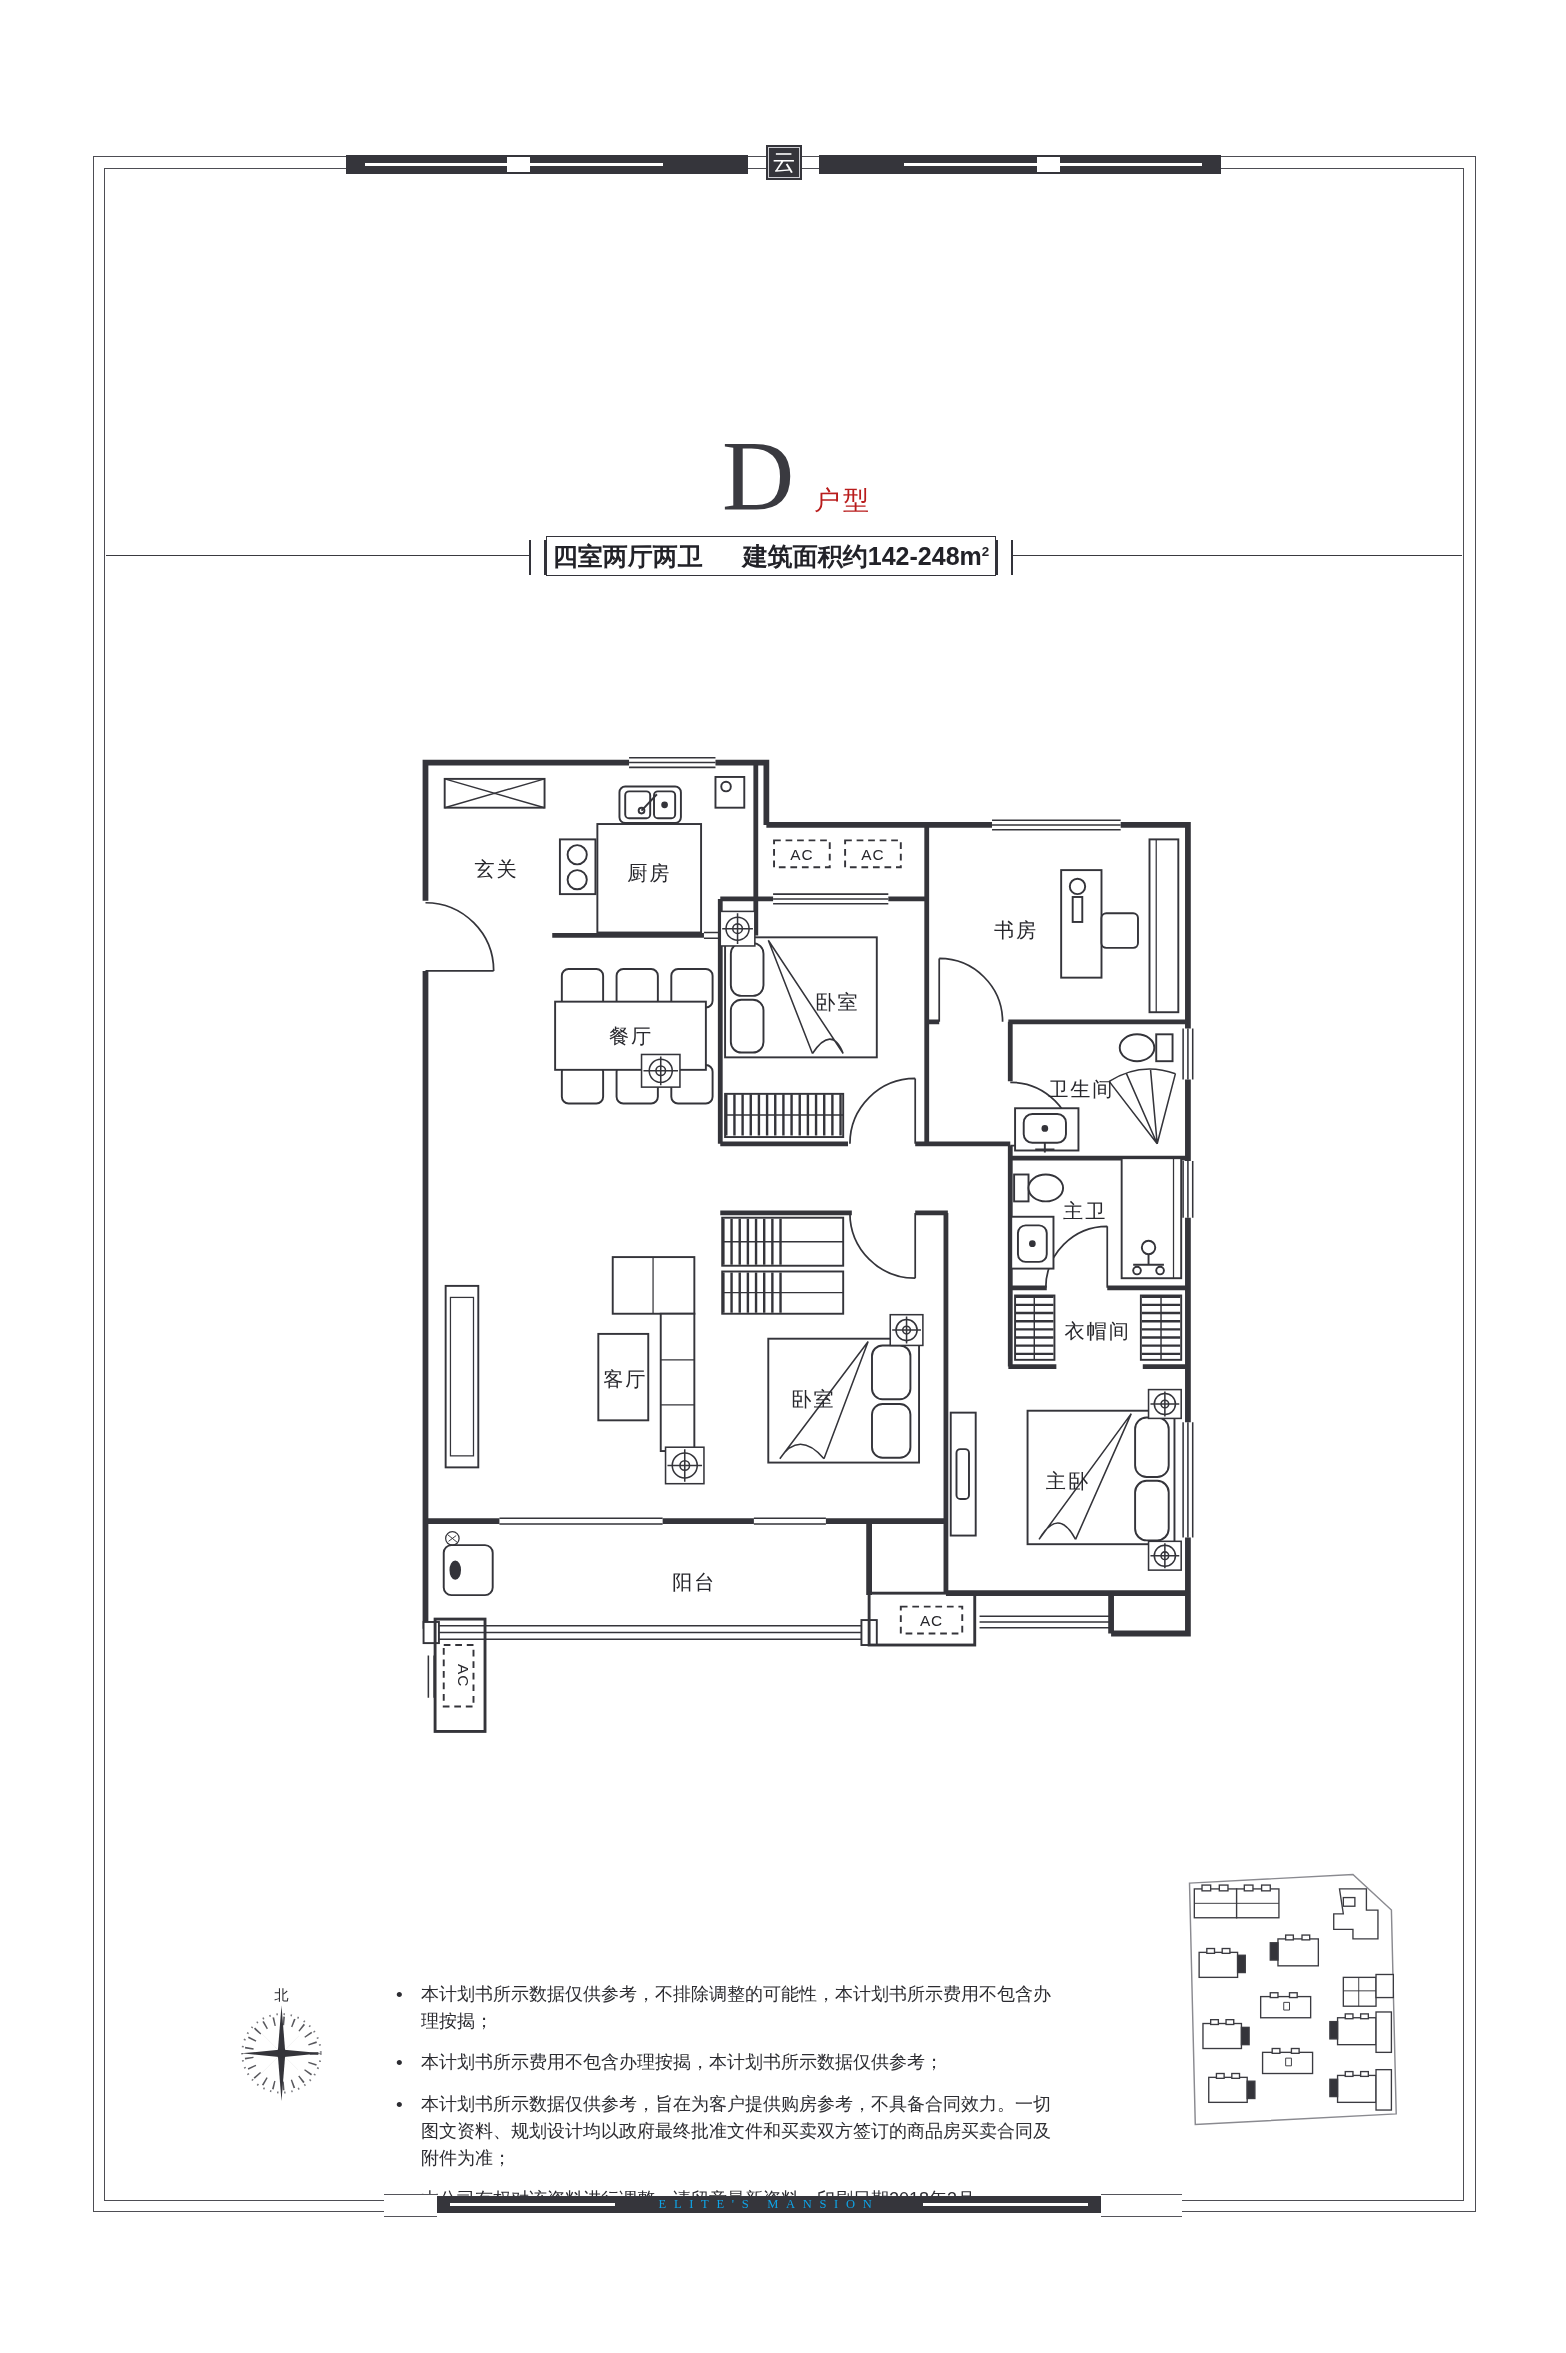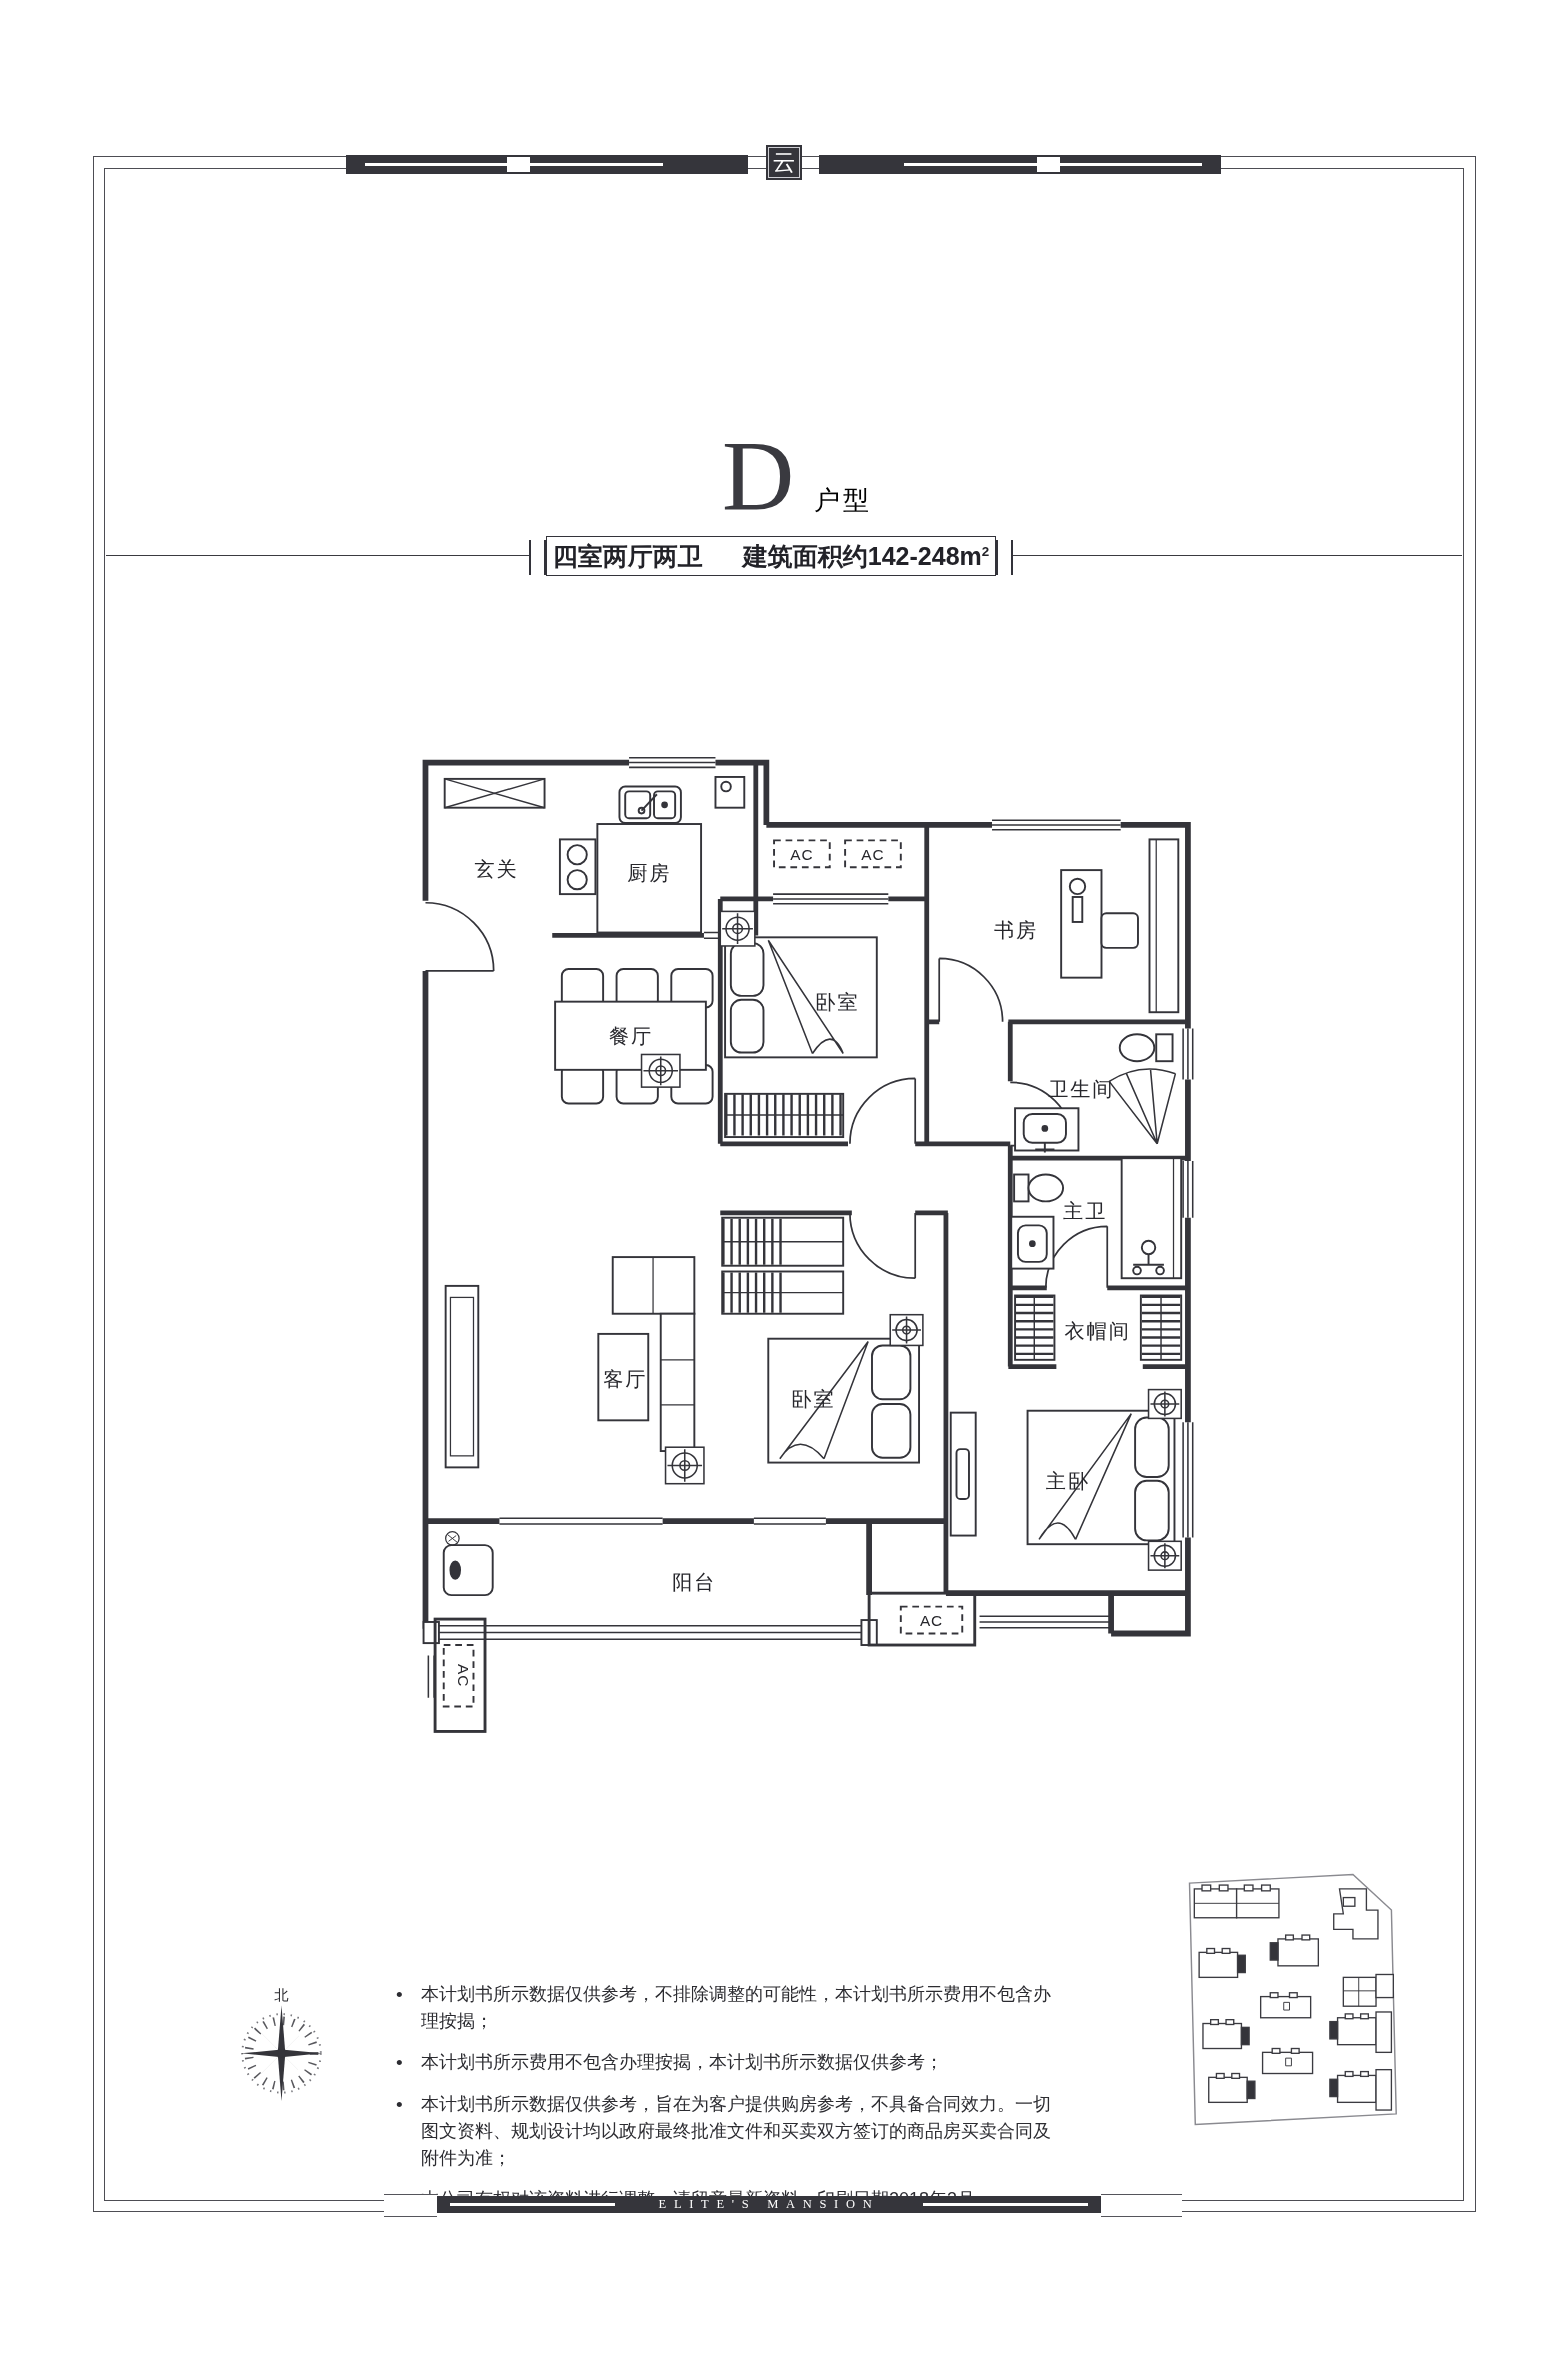--- a/index.html
+++ b/index.html
@@ -16,39 +16,39 @@
   .bar.left .bar-line{left:19px;width:298px;}
   .bar.right .bar-line{right:19px;width:298px;}
   .bar-cap{position:absolute;top:1.9px;width:23px;height:15.4px;background:#fff;}
   .bar.left .bar-cap{left:161px;}
   .bar.right .bar-cap{right:161px;}
   .seal{left:766px;top:145px;width:36px;height:35px;background:#35353b;display:flex;align-items:center;justify-content:center;}
   .seal-inner{width:30px;height:29px;border:1px solid #cfcfd4;display:flex;align-items:center;justify-content:center;
               color:#fff;font-family:"Liberation Serif",serif;font-size:23px;line-height:1;}
   
   .d-letter{left:722px;top:426px;font-family:"Liberation Serif",serif;font-size:100px;line-height:1;color:#3a3a40;}
-  .d-suffix{left:814px;top:483px;font-family:Liberation Serif, serif;font-size:26px;letter-spacing:2.9px;color:#000000;text-align:center;}
+  .d-suffix{left:814px;top:483px;font-family:Liberation Serif, serif;font-size:26px;letter-spacing:2.9px;color:#b91c1c;text-align:center;}
   
   .banner-rule{left:106px;top:555px;width:1356px;height:0;border-top:1.9px solid #3a3a40;}
   .banner-box{left:546px;top:536px;width:448px;height:38px;background:#fff;border:1.9px solid #33333a;
               display:flex;align-items:center;justify-content:center;gap:40px;
               font-weight:bold;font-size:25px;color:#222228;}
   .banner-box sup{font-size:13.4px;}
   .orn{top:540px;width:12.5px;height:35px;border-left:2.9px solid #33333a;border-right:2.9px solid #33333a;background:#fff;}
   .orn.l{left:529px;} .orn.r{left:996px;}
   
   .notes{left:396px;top:1981px;width:661px;font-size:18px;line-height:27px;color:#2c2c31;}
   .note{display:flex;margin-bottom:14.4px;}
   .note .dot{width:25px;flex:none;font-size:19px;}
   
   .foot-bar{left:437px;top:2196px;width:664px;height:17.3px;background:#35353b;display:flex;align-items:center;justify-content:center;}
   .foot-line{position:absolute;top:6.7px;height:2.9px;background:#fff;}
   .foot-line.l{left:13.4px;width:165px;}
   .foot-line.r{right:13.4px;width:165px;}
-  .brand{color:#ffffff;font-family:"Liberation Serif",serif;font-size:12.5px;letter-spacing:7.7px;white-space:nowrap;}
+  .brand{color:#0ea5e9;font-family:"Liberation Serif",serif;font-size:12.5px;letter-spacing:7.7px;white-space:nowrap;}
   .foot-cap{top:2194px;height:21px;background:#fff;border-top:1px solid #55555b;border-bottom:1px solid #55555b;}
   .foot-cap.l{left:384px;width:53px;}
   .foot-cap.r{left:1101px;width:81px;}
   
   svg text{font-family:"Liberation Serif",serif;fill:#27272c;}
   .room-label{font-size:21px;letter-spacing:2px;}
   .ac-label{font-size:16px;font-family:"Liberation Sans",sans-serif;letter-spacing:1px;}
 </style>
 </head>
 <body>

